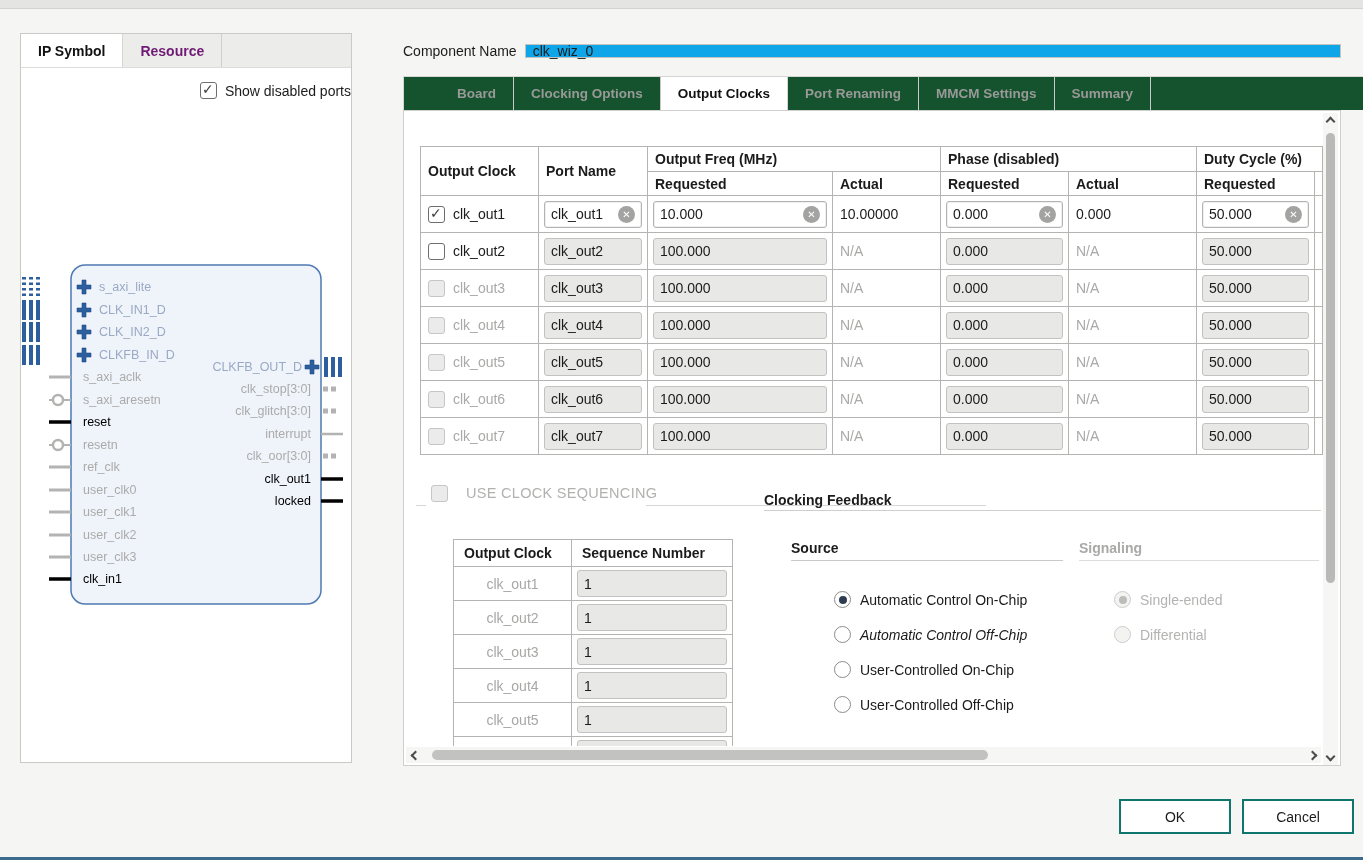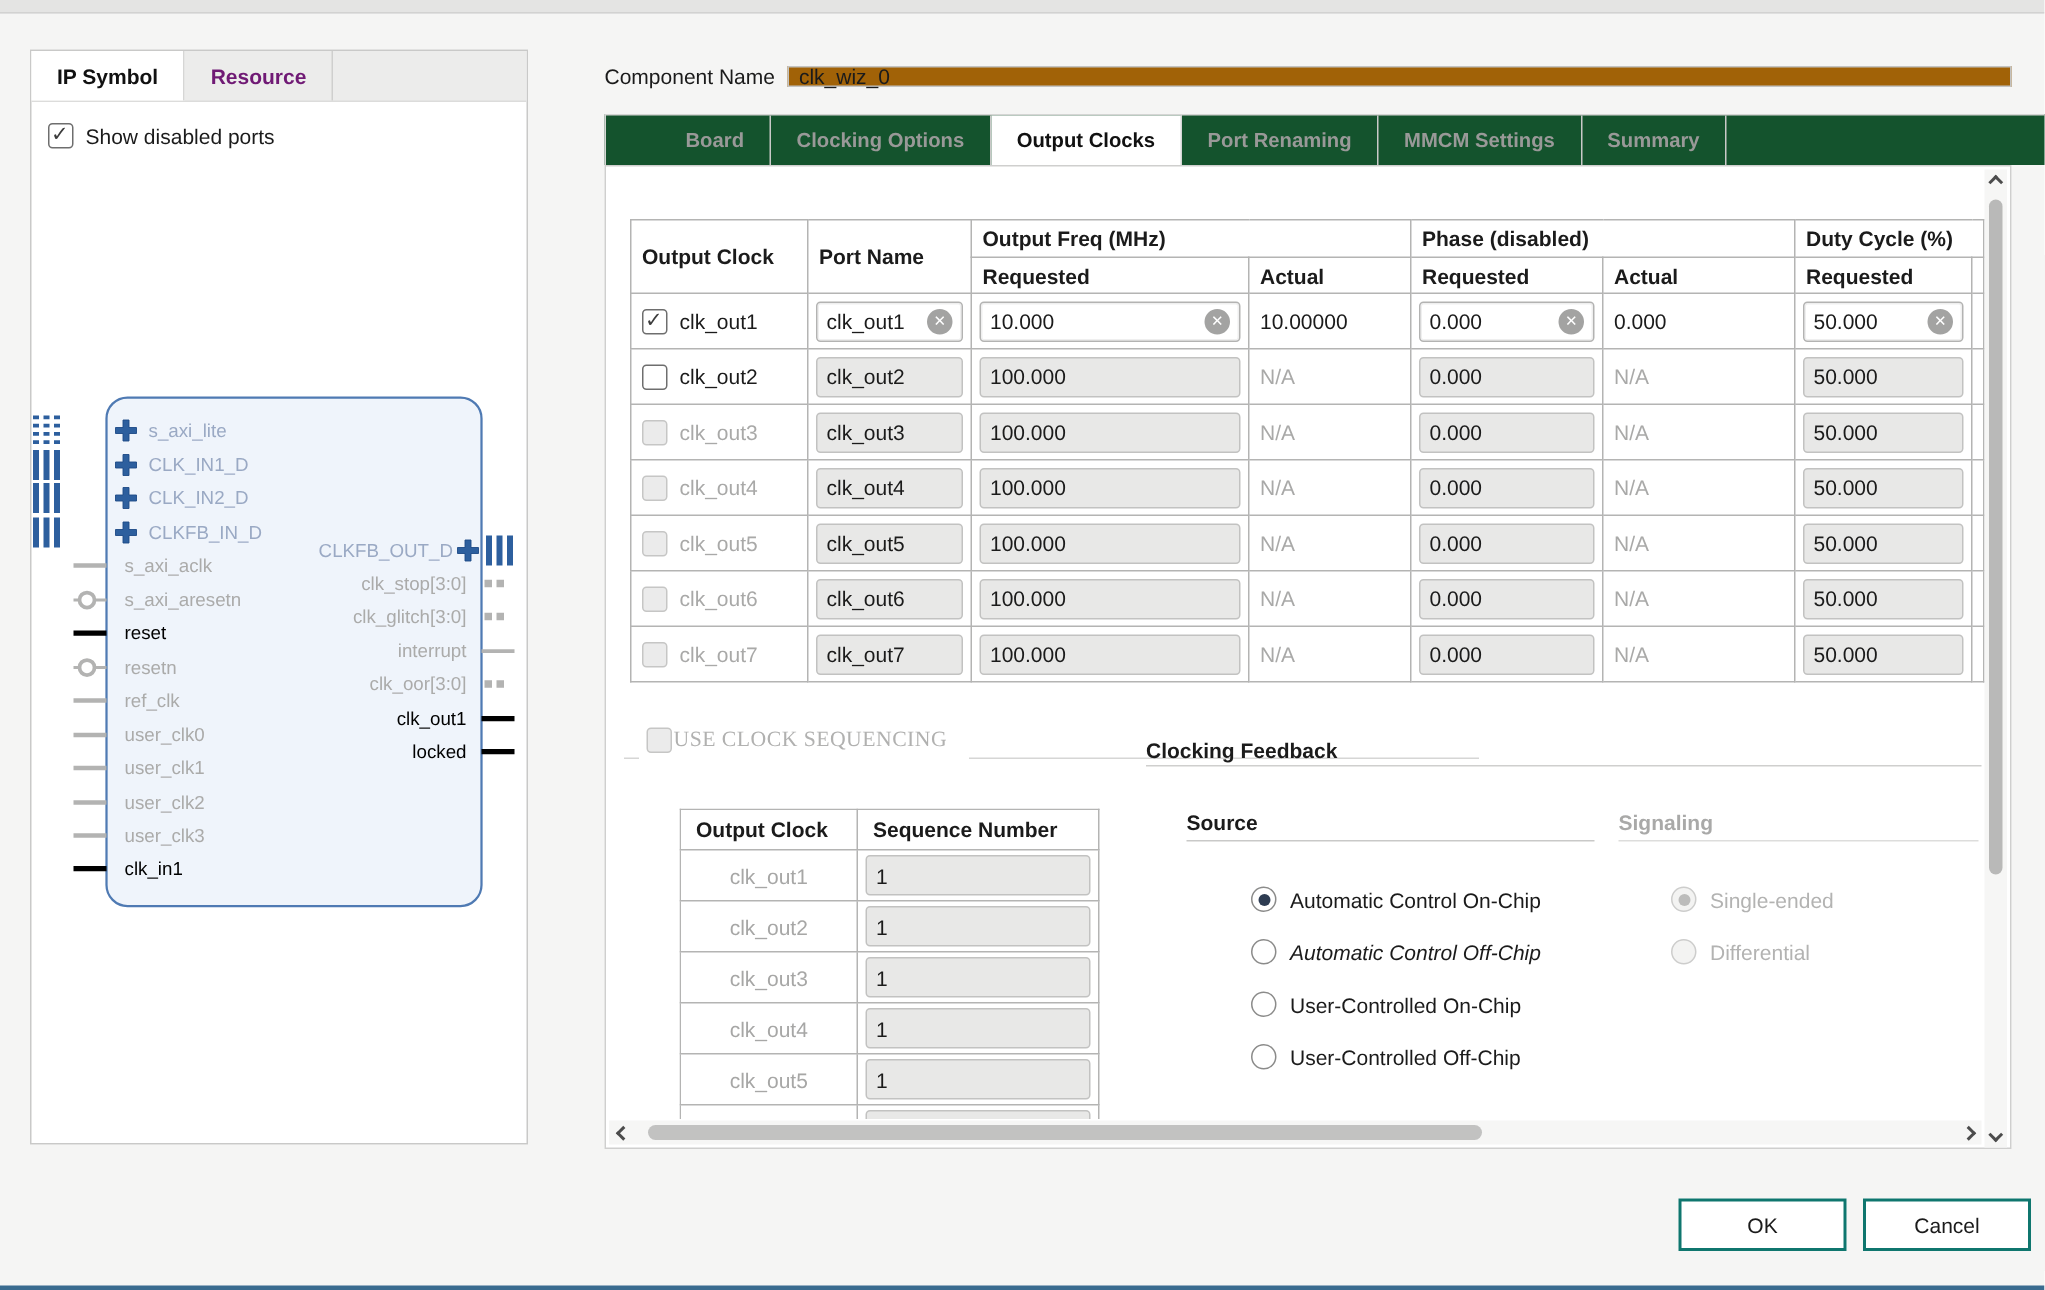--- a/index.html
+++ b/index.html
@@ -12,34 +12,34 @@
     background:#e4e4e3; border-bottom:1px solid #d2d2d1; }
   .bottomline { position:absolute; bottom:0; left:0; width:100%; height:3px; background:#3a6b8f; }
 
   
   .left-panel { position:absolute; left:20px; top:33px; width:332px; height:730px;
     background:#fff; border:1px solid #c9c9c8; }
   .lp-tabs { height:34px; background:#ececeb; border-bottom:1px solid #dcdcdb; display:flex; }
   .lp-tab { padding:0 17px; display:flex; align-items:center; font-size:14px; font-weight:bold;
     color:#701a75; border-right:1px solid #cfcfce; }
   .lp-tab.active { background:#fff; color:#111; border-right:1px solid #d6d6d5; }
-  .cb-row { display:flex; align-items:center; gap:8px; padding:14px 0 0 11px; font-size:14px; }
+  .cb-row { display:flex; align-items:center; gap:8px; padding:14px 0 0 11px; font-size:14px;justify-content:flex-end; }
 
   .cb { width:17px; height:17px; border:1px solid #6e6e6e; border-radius:3px; background:#fff;
     position:relative; flex:none; }
   .cb.checked::after { content:"✓"; position:absolute; left:1px; top:-2px; font-size:14px;
     font-weight:bold; color:#3c3c3c; }
   .cb.disabled { background:#ebebeb; border-color:#c6c6c5; }
 
   .ip-svg { position:absolute; left:0; top:225px; }
 
   
   .comp-row { position:absolute; left:403px; top:37px; width:938px; height:27px; display:flex; align-items:center; }
   .comp-label { font-size:14px; color:#1b1b1b; margin-right:8px; white-space:nowrap; }
-  .comp-field { flex:1; height:14px; border:1px solid #c3c3c2; background:#a16207;
+  .comp-field { flex:1; height:14px; border:1px solid #c3c3c2; background:#0ea5e9;
     font-size:14px; display:flex; align-items:center; padding-left:7px; }
 
   
   .tabs { position:absolute; left:403px; top:76px; width:1050px; height:34px;
     background:#14532d; border:1px solid #d5d5d4; border-bottom:none; display:flex;padding-left:36px; }
   .tab { padding:0 17px; display:flex; align-items:center; font-size:13.5px; font-weight:bold;
     color:#999998; border-right:1px solid #c9c9c8; cursor:default; }
   .tab.active { background:#fff; color:#111; border-right:1px solid #d5d5d4; }
 
   
@@ -54,21 +54,21 @@
   table.main td { height:37px; background:#fff; }
   .cell-pad { padding-left:7px; display:flex; align-items:center; gap:8px; }
   .gray-text { color:#a9a9a8; }
   .field { height:27px; margin:0 5px; border:1px solid #b3b3b2; border-radius:3px; background:#fff;
     display:flex; align-items:center; padding:0 6px; font-size:14px; box-shadow:inset 0 0 0 1px #efefef; }
   .field.disabled { background:#e8e8e7; border-color:#c2c2c1; box-shadow:none; }
   .clear-x { margin-left:auto; width:17px; height:17px; border-radius:50%; background:#a3a3a2;
     color:#fff; font-size:10px; line-height:17px; text-align:center; flex:none; }
 
   
-  .seq-check-row { position:absolute; left:27px; top:374px; display:flex; align-items:flex-start; gap:1px;font-family:Liberation Serif, serif; }
+  .seq-check-row { position:absolute; left:27px; top:374px; display:flex; align-items:flex-start; gap:18px; }
   .seq-label { font-size:14.5px; color:#b1b1b0; letter-spacing:0.3px; }
   .hairline { position:absolute; height:1px; background:#d6d6d5; }
 
   table.seq { position:absolute; left:49px; top:428px; border-collapse:collapse; table-layout:fixed; }
   table.seq th, table.seq td { border:1px solid #b4b4b3; font-size:14px; }
   table.seq th { font-weight:bold; background:#fff; text-align:left; padding:5px 0 5px 10px; }
   table.seq td { height:34px; background:#fff; }
   .seq-clock { color:#a7a7a6; text-align:center; }
   .seq-clip { position:absolute; left:49px; top:428px; width:281px; height:207px; overflow:hidden; }
   .seq-clip table.seq { position:static; }

